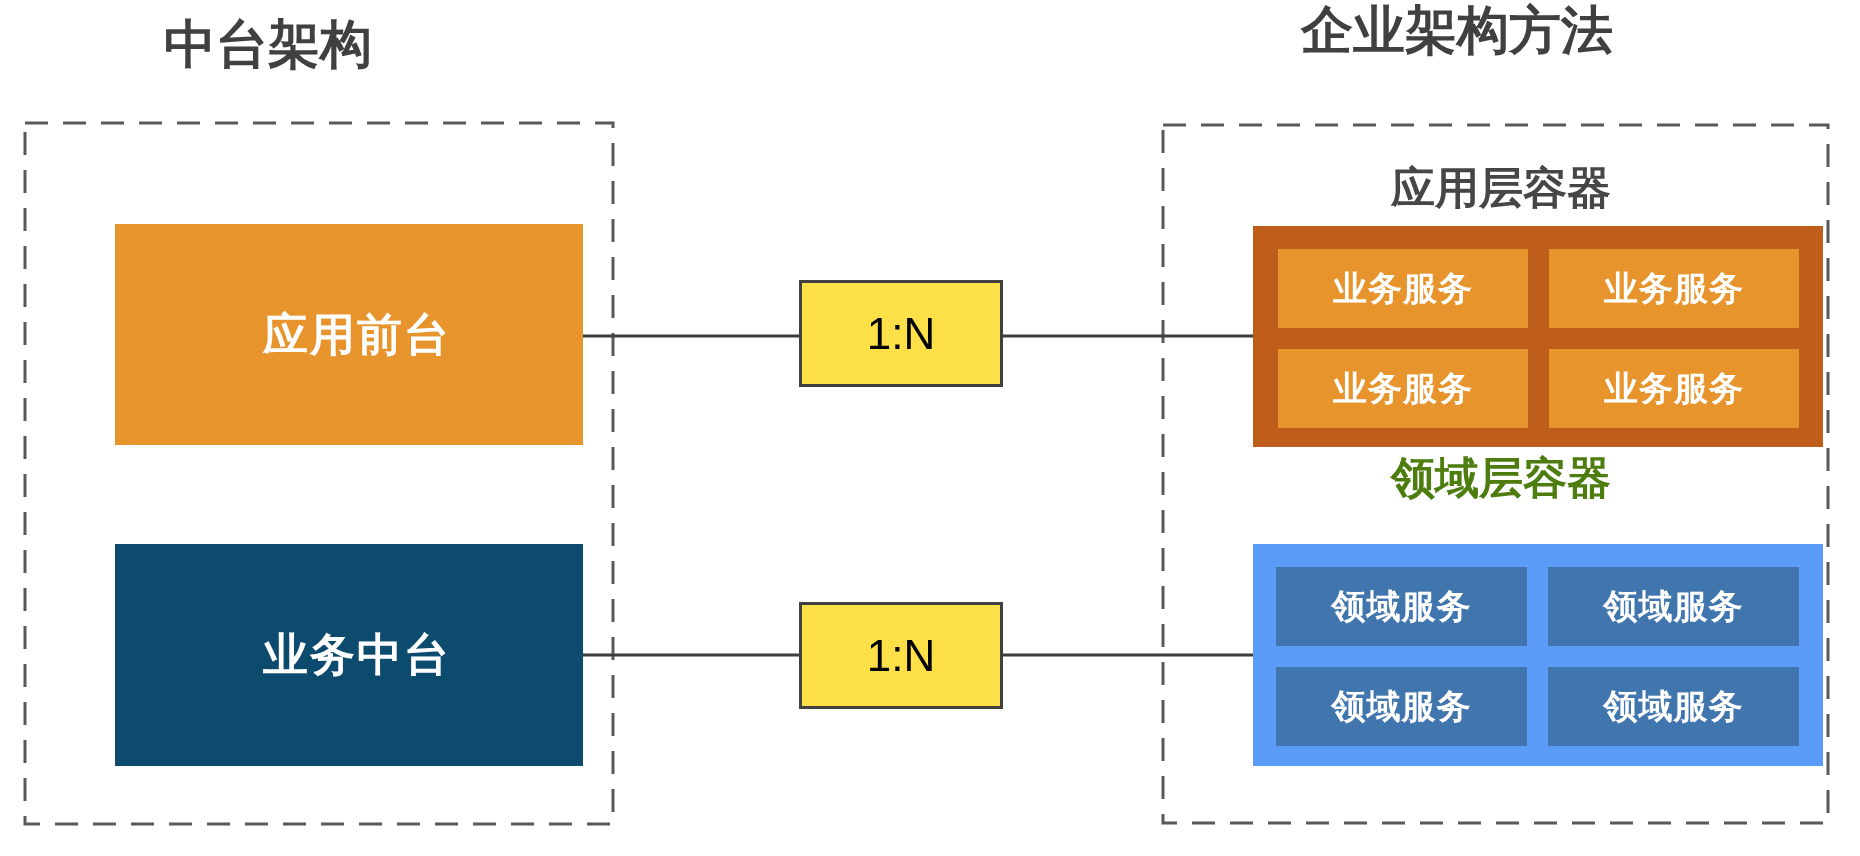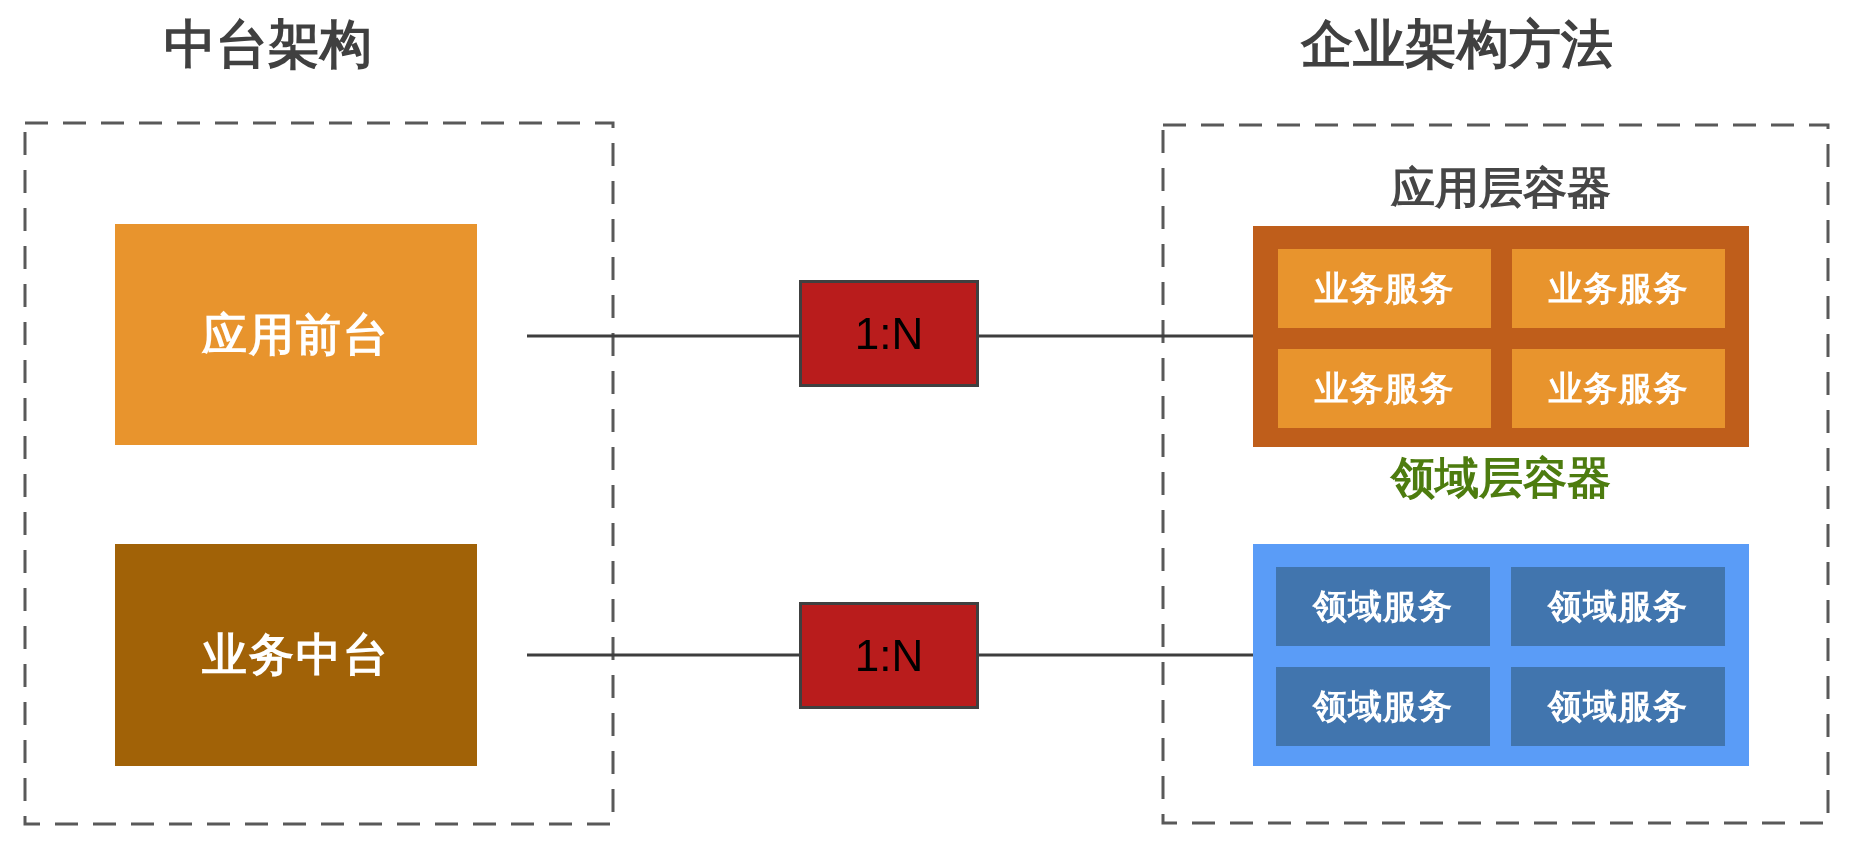--- a/index.html
+++ b/index.html
@@ -35,57 +35,58 @@
     position: absolute;
     width: 600px;
     text-align: center;
     font-size: 52px;
     font-weight: bold;
     line-height: 60px;
     white-space: nowrap;
   }
   .big-node {
     position: absolute;
-    width: 362px;
+    width: 452px;
     display: flex;
     align-items: center;
     justify-content: center;
     color: #ffffff;
     font-size: 45px;
     font-weight: bold;
     letter-spacing: 2px;
+    padding-left: 16px;
   }
   .relation-box {
     position: absolute;
     left: 799px;
-    width: 180px;
+    width: 204px;
     height: 107px;
     box-sizing: border-box;
-    background: #b91c1c;
+    background: #fde047;
     border: 3px solid #404040;
     display: flex;
     align-items: center;
     justify-content: center;
     font-size: 44px;
     color: #000000;
   }
   .container-label {
     position: absolute;
     left: 1301px;
     width: 400px;
     text-align: center;
     font-size: 44px;
     font-weight: bold;
     line-height: 44px;
     white-space: nowrap;
   }
   .layer-container {
     position: absolute;
     left: 1253px;
-    width: 496px;
+    width: 570px;
     box-sizing: border-box;
     display: grid;
     grid-template-columns: 1fr 1fr;
     grid-template-rows: 1fr 1fr;
     column-gap: 21px;
     row-gap: 21px;
   }
   .layer-container .service-item {
     display: flex;
     align-items: center;
@@ -115,25 +116,25 @@
     <rect x="25" y="123" width="588" height="701" style="stroke: rgb(89, 89, 89);"></rect>
     <rect x="1163" y="125" width="665" height="698" style="stroke: rgb(89, 89, 89);"></rect>
     <line x1="527" y1="336" x2="799" y2="336" style="stroke: rgb(61, 61, 61);"></line>
     <line x1="979" y1="336" x2="1253" y2="336" style="stroke: rgb(61, 61, 61);"></line>
     <line x1="527" y1="655" x2="799" y2="655" style="stroke: rgb(61, 61, 61);"></line>
     <line x1="979" y1="655" x2="1253" y2="655" style="stroke: rgb(61, 61, 61);"></line>
   </svg>
 
   <div class="group-title" style="left: -32px; top: 14px; color: rgb(64, 64, 64);">中台架构</div>
 
-  <div class="group-title" style="left: 1157px; top: 14px; color: rgb(64, 64, 64);">企业架构方法</div>
+  <div class="group-title" style="left: 1157px; top: 0; color: rgb(64, 64, 64);">企业架构方法</div>
 
   <div class="big-node" style="left: 115px; top: 224px; height: 221px; background-color: rgb(232, 148, 45);">应用前台</div>
 
-  <div class="big-node" style="left: 115px; top: 544px; height: 222px; background-color: #a16207;">业务中台</div>
+  <div class="big-node" style="left: 115px; top: 544px; height: 222px; background-color: #0c4a6e;">业务中台</div>
 
   <div class="relation-box" style="top: 280px;">1:N</div>
 
   <div class="relation-box" style="top: 602px;">1:N</div>
 
   <div class="container-label" style="top: 166px; color: rgb(70, 70, 70);">应用层容器</div>
 
   <div class="layer-container app-container" style="background-color: rgb(191, 94, 27);">
     <div class="service-item" style="background-color: rgb(232, 148, 45);">业务服务</div>
     <div class="service-item" style="background-color: rgb(232, 148, 45);">业务服务</div>

